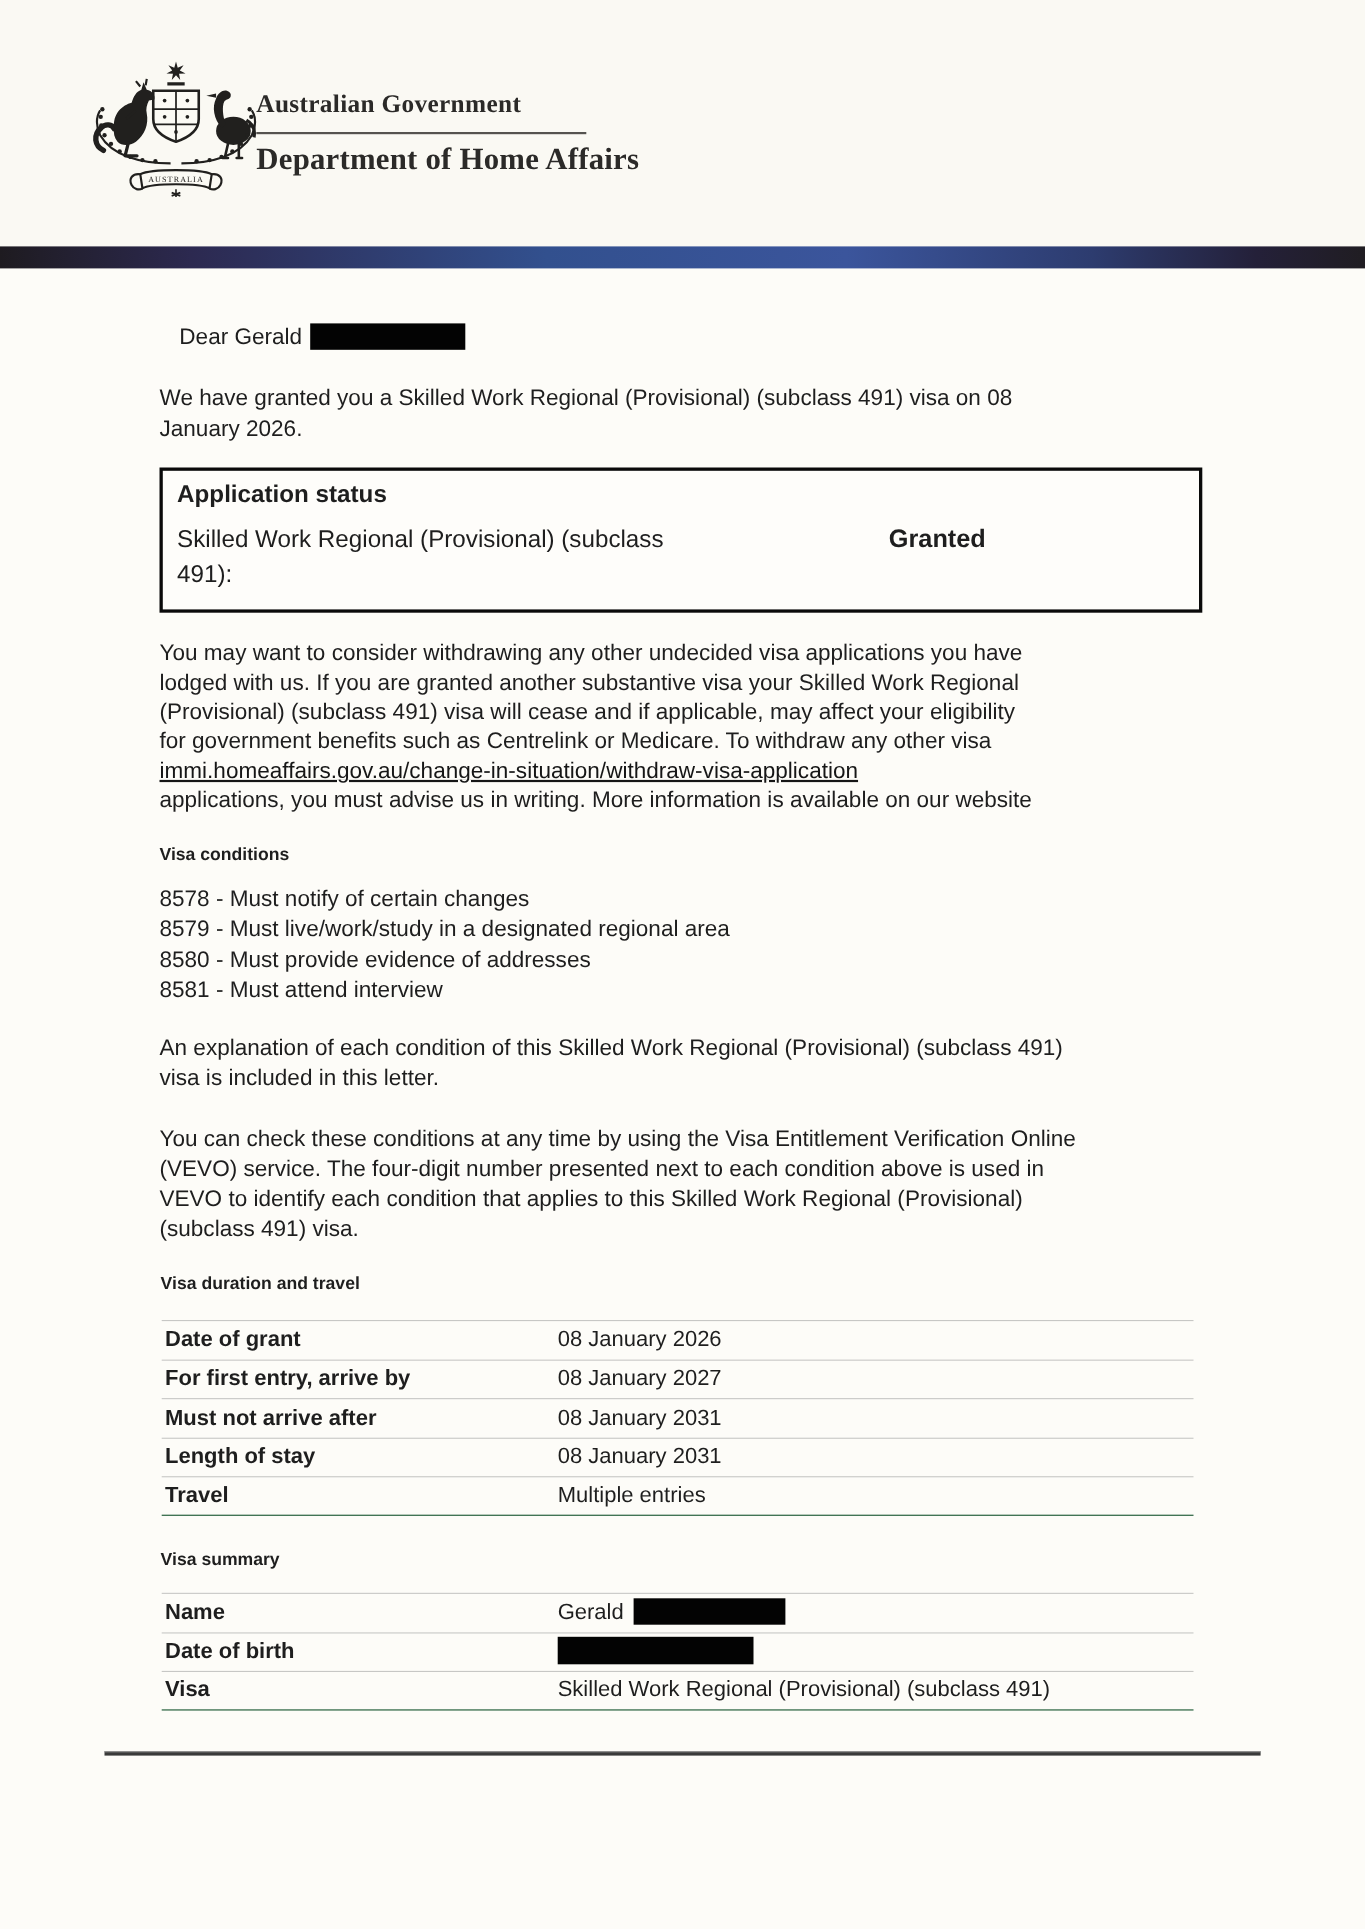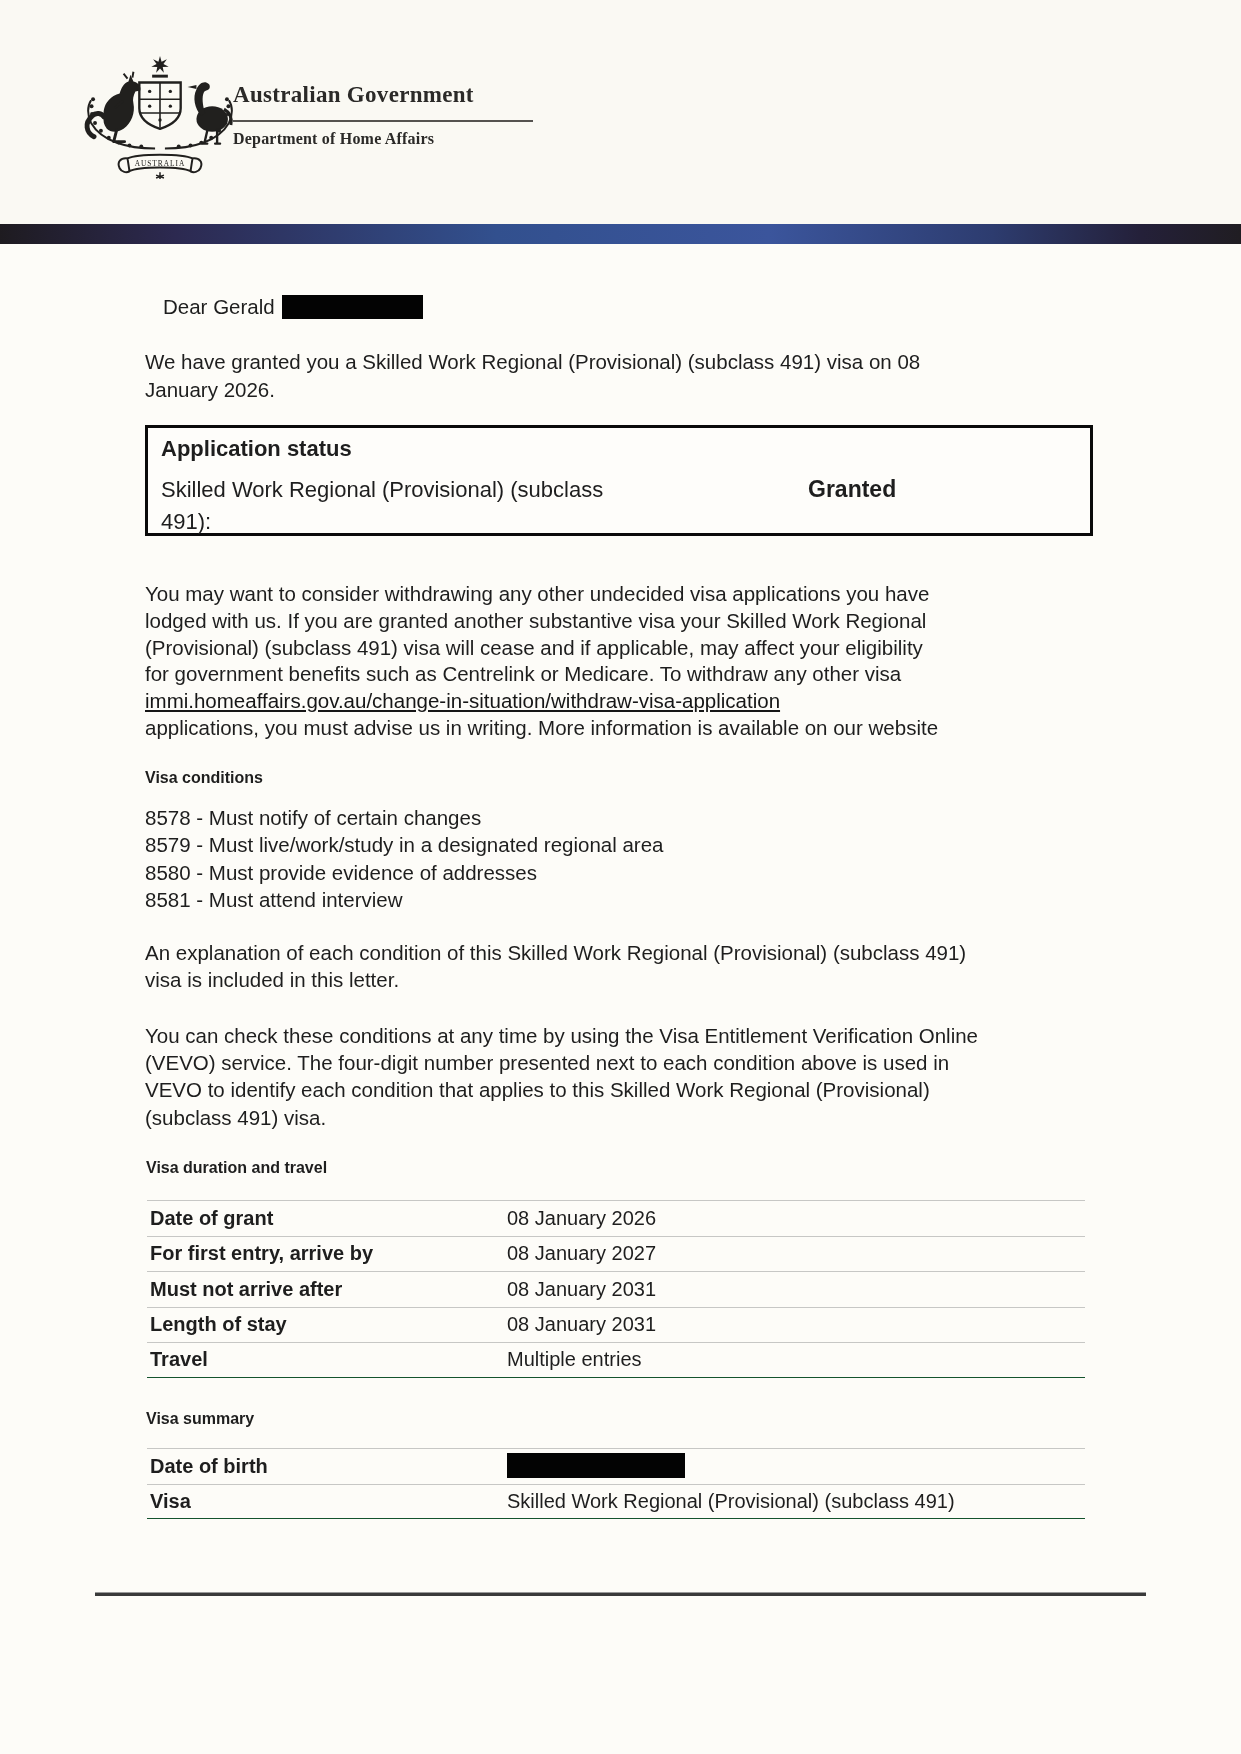--- a/index.html
+++ b/index.html
@@ -16,29 +16,29 @@
   .coat-of-arms{position:absolute;left:76px;top:54px;width:168px;height:128px;}
   .gov-name{
     position:absolute;left:233px;top:82px;
     font-family:"Liberation Serif","DejaVu Serif",serif;font-weight:700;
     font-size:23px;color:#2b2a28;letter-spacing:.3px;white-space:nowrap;
   }
   .gov-rule{position:absolute;left:233px;top:120px;width:300px;height:2px;background:#55534f;}
   .dept-name{
     position:absolute;left:233px;top:130px;
     font-family:"Liberation Serif","DejaVu Serif",serif;font-weight:700;
-    font-size:16px;color:#2b2a28;letter-spacing:.2px;white-space:nowrap;
+    font-size:28px;color:#2b2a28;letter-spacing:.2px;white-space:nowrap;
   }
   .txt{position:absolute;font-size:20.5px;line-height:26.8px;white-space:nowrap;}
   .salutation{left:145px;top:294px;margin-left:18px;}
   .redact{display:inline-block;background:#030303;vertical-align:middle;margin-top:-3px;}
   .redact-name{width:141px;height:24px;margin-left:7px;}
   .intro{left:145px;top:348px;line-height:27.6px;}
   .status-box{
-    position:absolute;left:145px;top:425px;width:948px;height:111px;
+    position:absolute;left:145px;top:425px;width:948px;height:132px;
     border:3px solid #0a0a0a;box-sizing:border-box;background:#fefdfa;
   }
   .status-title{position:absolute;left:13px;top:8px;font-size:22px;font-weight:700;white-space:nowrap;}
   .status-label{position:absolute;left:13px;top:46px;font-size:22px;line-height:31.5px;white-space:nowrap;}
   .status-granted{position:absolute;left:660px;top:48px;font-size:23px;font-weight:700;white-space:nowrap;}
   .withdraw{left:145px;top:581px;}
   .link{text-decoration:underline;color:#161616;cursor:pointer;}
   .section-heading{position:absolute;font-size:16px;font-weight:700;white-space:nowrap;}
   .h-conditions{left:145px;top:769px;}
   .cond-list{left:145px;top:804px;line-height:27.4px;}
@@ -206,20 +206,26 @@
     </div>
     <div class="trow">
       <div class="tlabel">Travel</div>
       <div class="tvalue">Multiple entries</div>
     </div>
   </div>
 
   <div class="section-heading h-summary">Visa summary</div>
   <div class="info-table t-summary">
     <div class="trow">
+      <div class="tlabel">Name</div>
+      <div class="tvalue">
+        <span>Gerald</span><span class="redact redact-summary-name"></span>
+      </div>
+    </div>
+    <div class="trow">
       <div class="tlabel">Date of birth</div>
       <div class="tvalue">
         <span class="redact redact-dob"></span>
       </div>
     </div>
     <div class="trow">
       <div class="tlabel">Visa</div>
       <div class="tvalue">Skilled Work Regional (Provisional) (subclass 491)</div>
     </div>
   </div>

